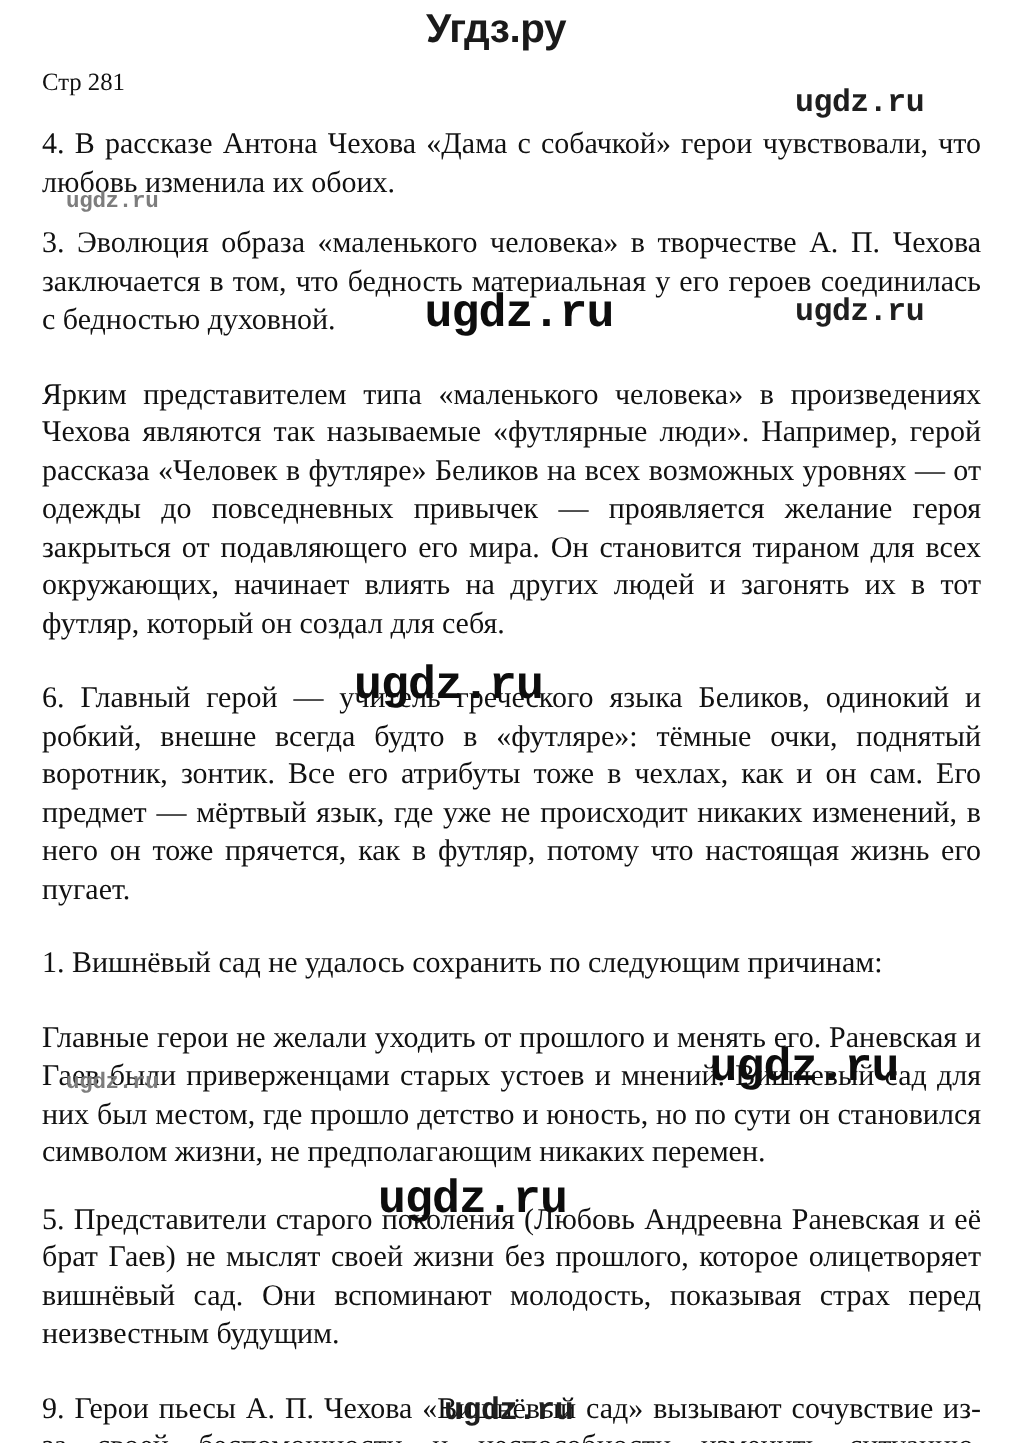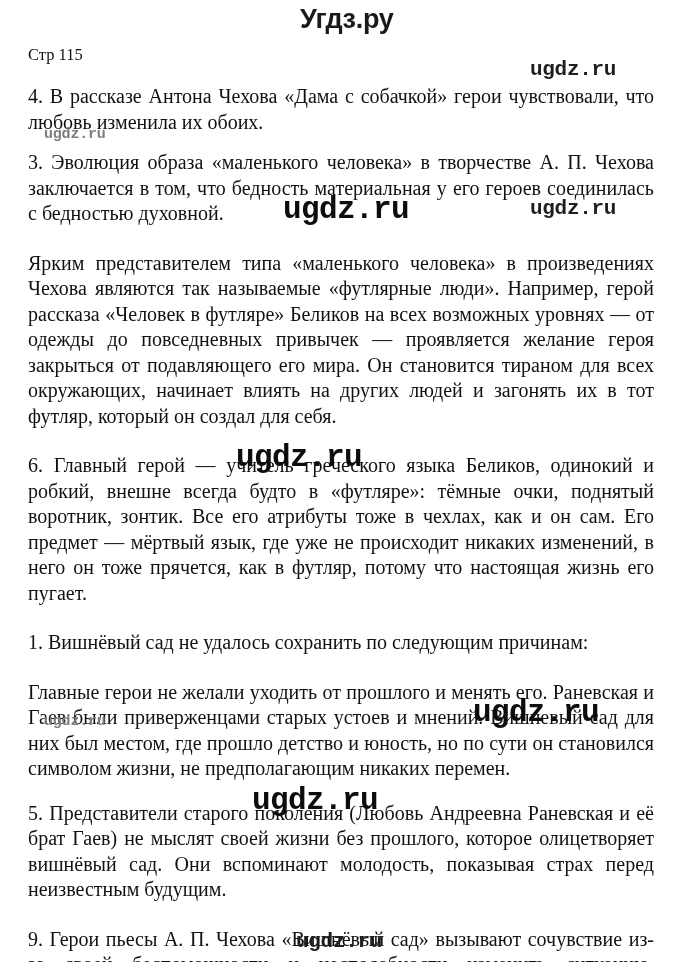--- a/index.html
+++ b/index.html
@@ -14,21 +14,21 @@
     position: relative;
     overflow: hidden;
     font-family: "Liberation Serif", "DejaVu Serif", serif;
     color: #111111;
   }
 
   
   .site-logo {
     position: absolute;
     top: 4px;
-    left: 300px;
+    left: 284px;
     font-family: "Liberation Sans", sans-serif;
     font-weight: 700;
     font-size: 27px;
     letter-spacing: -0.3px;
     color: #1a1a1a;
     white-space: nowrap;
   }
 
   
   .page {
@@ -94,21 +94,21 @@
 </style>
 </head>
 <body>
 
 <div class="page">
 
   <div class="site-logo">Угдз.ру</div>
 
   <div class="content">
 
-    <div class="page-marker">Стр 115</div>
+    <div class="page-marker">Стр 281</div>
 
     <p class="para tight">4. В рассказе Антона Чехова «Дама с собачкой» герои чувствовали, что любовь изменила их обоих.</p>
 
     <p class="para gap-lg">3. Эволюция образа «маленького человека» в творчестве А. П. Чехова заключается в том, что бедность материальная у его героев соединилась с бедностью духовной.</p>
     <p class="para gap-lg">Ярким представителем типа «маленького человека» в произведениях Чехова являются так называемые «футлярные люди». Например, герой рассказа «Человек в футляре» Беликов на всех возможных уровнях — от одежды до повседневных привычек — проявляется желание героя закрыться от подавляющего его мира. Он становится тираном для всех окружающих, начинает влиять на других людей и загонять их в тот футляр, который он создал для себя.</p>
 
     <p class="para gap-lg">6. Главный герой — учитель греческого языка Беликов, одинокий и робкий, внешне всегда будто в «футляре»: тёмные очки, поднятый воротник, зонтик. Все его атрибуты тоже в чехлах, как и он сам. Его предмет — мёртвый язык, где уже не происходит никаких изменений, в него он тоже прячется, как в футляр, потому что настоящая жизнь его пугает.</p>
 
     <p class="para gap-lg">1. Вишнёвый сад не удалось сохранить по следующим причинам:</p>
     <p class="para">Главные герои не желали уходить от прошлого и менять его. Раневская и Гаев были приверженцами старых устоев и мнений. Вишневый сад для них был местом, где прошло детство и юность, но по сути он становился символом жизни, не предполагающим никаких перемен.</p>

